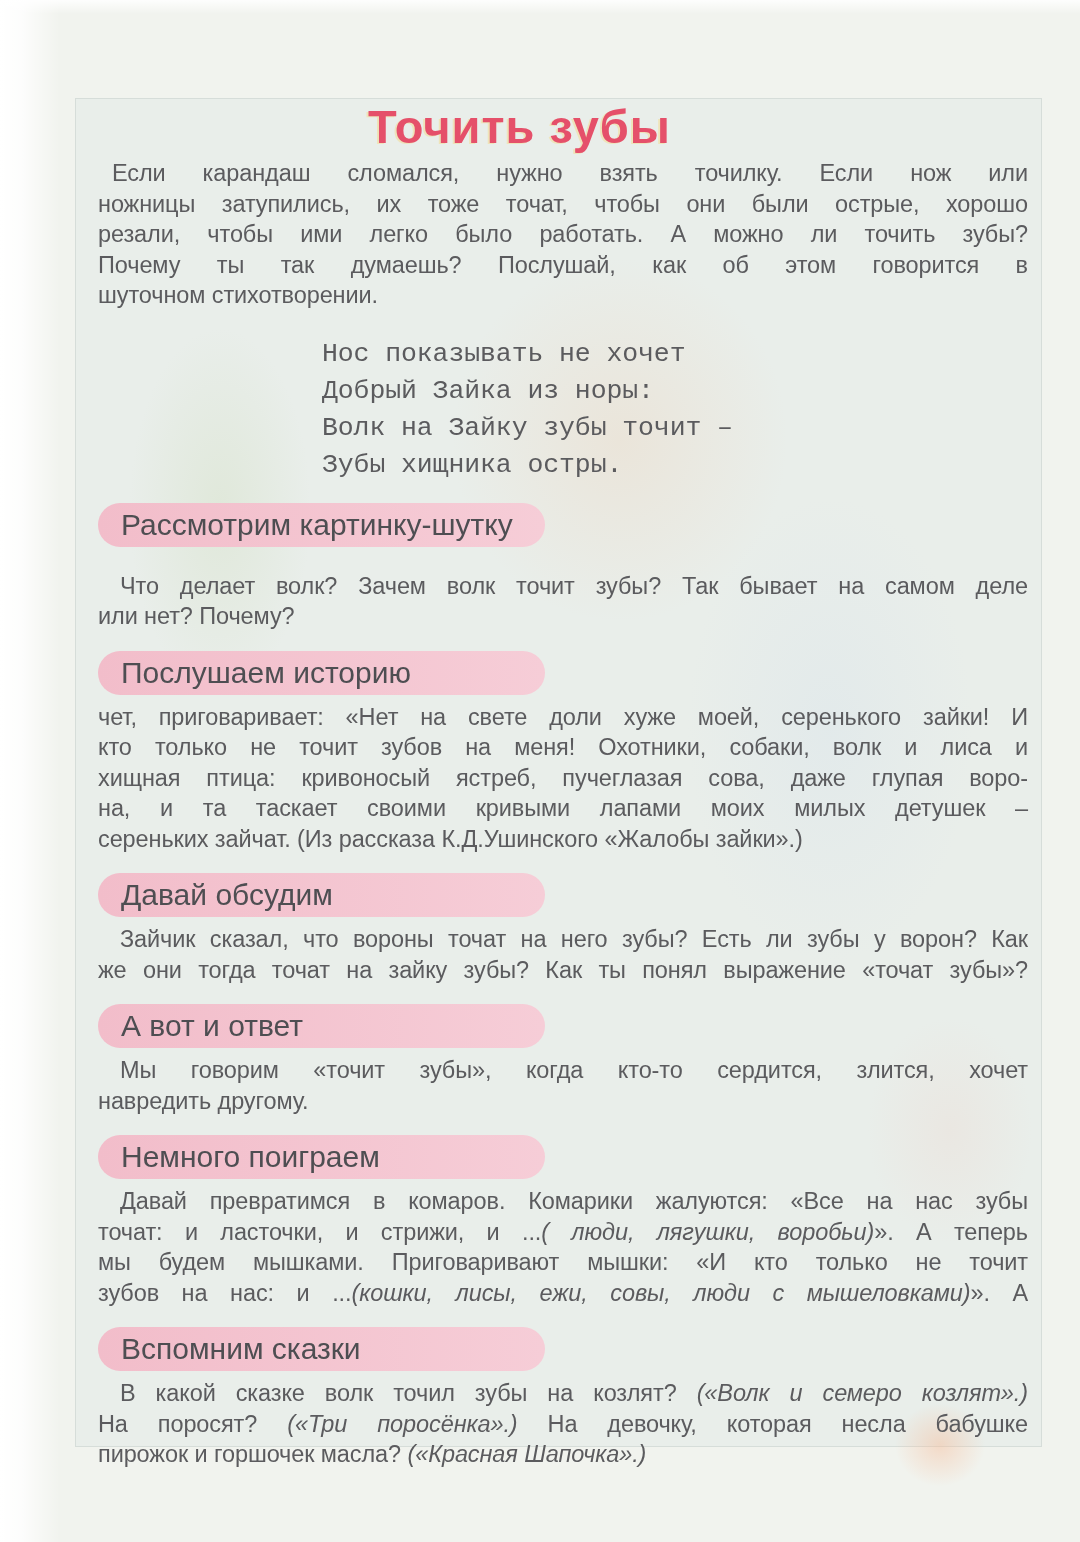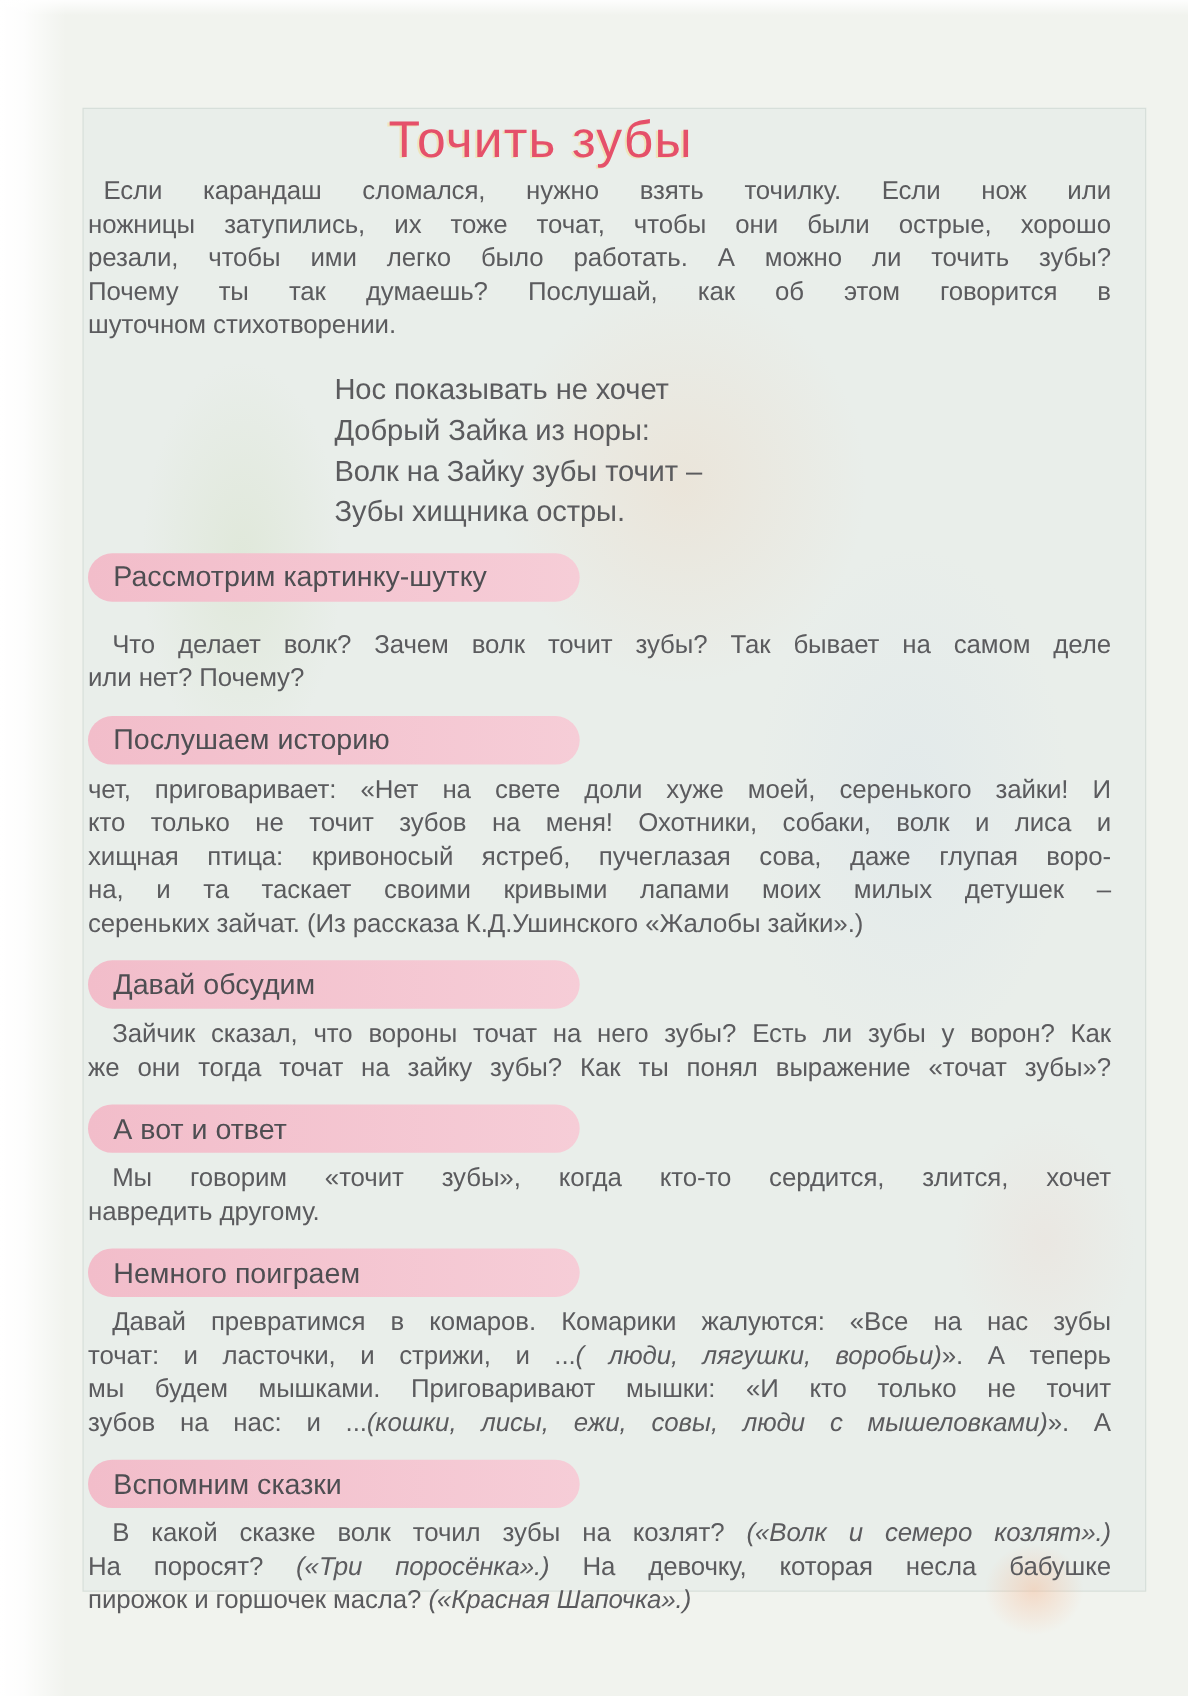--- a/index.html
+++ b/index.html
@@ -24,42 +24,43 @@
     background:radial-gradient(closest-side,rgba(196,214,170,0.25),rgba(196,214,170,0) 70%);}
   .blob.b3{left:640px;top:420px;width:380px;height:620px;
     background:radial-gradient(closest-side,rgba(214,226,236,0.35),rgba(214,226,236,0) 75%);}
   .blob.b4{left:880px;top:1390px;width:120px;height:110px;
     background:radial-gradient(closest-side,rgba(246,186,150,0.45),rgba(246,186,150,0) 75%);}
   .blob.b5{left:840px;top:980px;width:220px;height:300px;
     background:radial-gradient(closest-side,rgba(238,206,196,0.22),rgba(238,206,196,0) 75%);}
 
   .page-title{
     position:absolute;left:0;top:68px;width:983px;text-align:center;
-    font-size:47px;font-weight:normal;letter-spacing:1px;
+    font-size:47px;font-weight:bold;letter-spacing:1px;
     color:var(--title-color,#e5506a);
     text-shadow:-2px 1px 0 rgba(248,208,96,0.35);
+    padding-left:28px;
   }
-  .content{position:absolute;left:80px;top:158px;width:930px;}
+  .content{position:absolute;left:98px;top:158px;width:930px;}
 
   .tline{
     font-size:23.5px;line-height:30.5px;letter-spacing:-0.1px;
     text-align:justify;text-align-last:justify;
   }
   .tline.last{text-align-last:left;}
   .tline i{}
 
-  .poem{margin:25px 0 0 224px;font-size:26.5px;line-height:37px;}
+  .poem{margin:25px 0 0 224px;font-size:26.5px;line-height:37px;font-family:Liberation Mono, monospace;}
   .poem .tline{text-align-last:left;font-size:26.5px;line-height:37px;}
 
   .qa-section{margin-top:19px;}
   .pill{
     width:447px;height:44px;border-radius:22px;box-sizing:border-box;
     display:flex;align-items:center;padding-left:23px;margin-bottom:7px;
     background:linear-gradient(90deg,var(--pill-color,#f2bdca),var(--pill-color2,#f6cdd7));
-    font-size:26px;color:var(--pill-text,#4e4e52);
+    font-size:30px;color:var(--pill-text,#4e4e52);
   }
 </style>
 </head>
 <body style="--title-color: #e5506a; --pill-color: #f2bdca; --pill-color2: #f6cdd7; --pill-text: #4e4e52; --text-color: #5b5b5e; background: rgb(241, 243, 238);">
 
 <div class="bleed-panel"></div>
 <div class="blob b1"></div>
 <div class="blob b2"></div>
 <div class="blob b3"></div>
 <div class="blob b5"></div>

